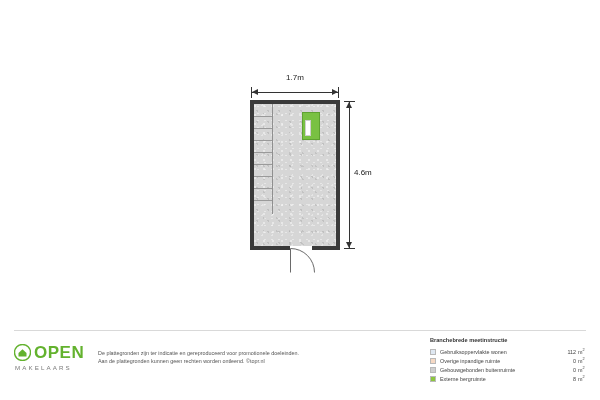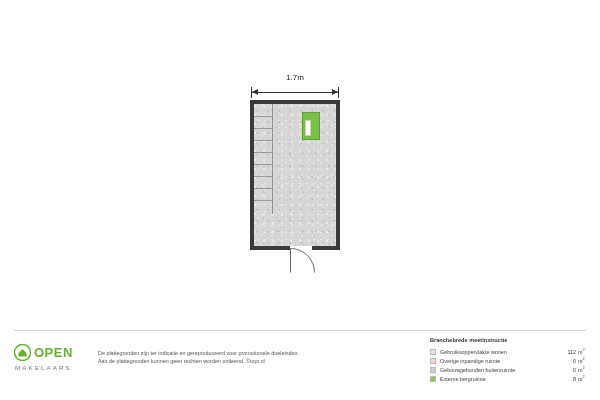--- a/index.html
+++ b/index.html
@@ -234,21 +234,21 @@
     display: flex;
     align-items: center;
     gap: 3px;
   }
   .logo-mark {
     width: 17px;
     height: 17px;
     position: relative;
   }
   .logo-word {
-    font-size: 13px;
+    font-size: 17px;
     font-weight: bold;
     letter-spacing: .5px;
     color: #63b22e;
     line-height: 17px;
   }
   .logo-sub {
     font-size: 6.2px;
     letter-spacing: 2.1px;
     color: #7a7a7a;
     margin-top: 3px;
@@ -326,20 +326,28 @@
 
   <div class="dim-top">
     <div class="label">1.7m</div>
     <div class="line"></div>
     <div class="cap-l"></div>
     <div class="cap-r"></div>
     <div class="arrow-l"></div>
     <div class="arrow-r"></div>
   </div>
 
+  <div class="dim-right">
+    <div class="line"></div>
+    <div class="cap-t"></div>
+    <div class="cap-b"></div>
+    <div class="arrow-t"></div>
+    <div class="arrow-b"></div>
+    <div class="label">4.6m</div>
+  </div>
 
   <div class="plan-wrap">
     <div class="outer-wall"></div>
     <div class="floor">
       <div class="floor-texture"></div>
     </div>
     <div class="partition-v"></div>
     <div class="rung" style="top:16px"></div>
     <div class="rung" style="top:28px"></div>
     <div class="rung" style="top:40px"></div>

